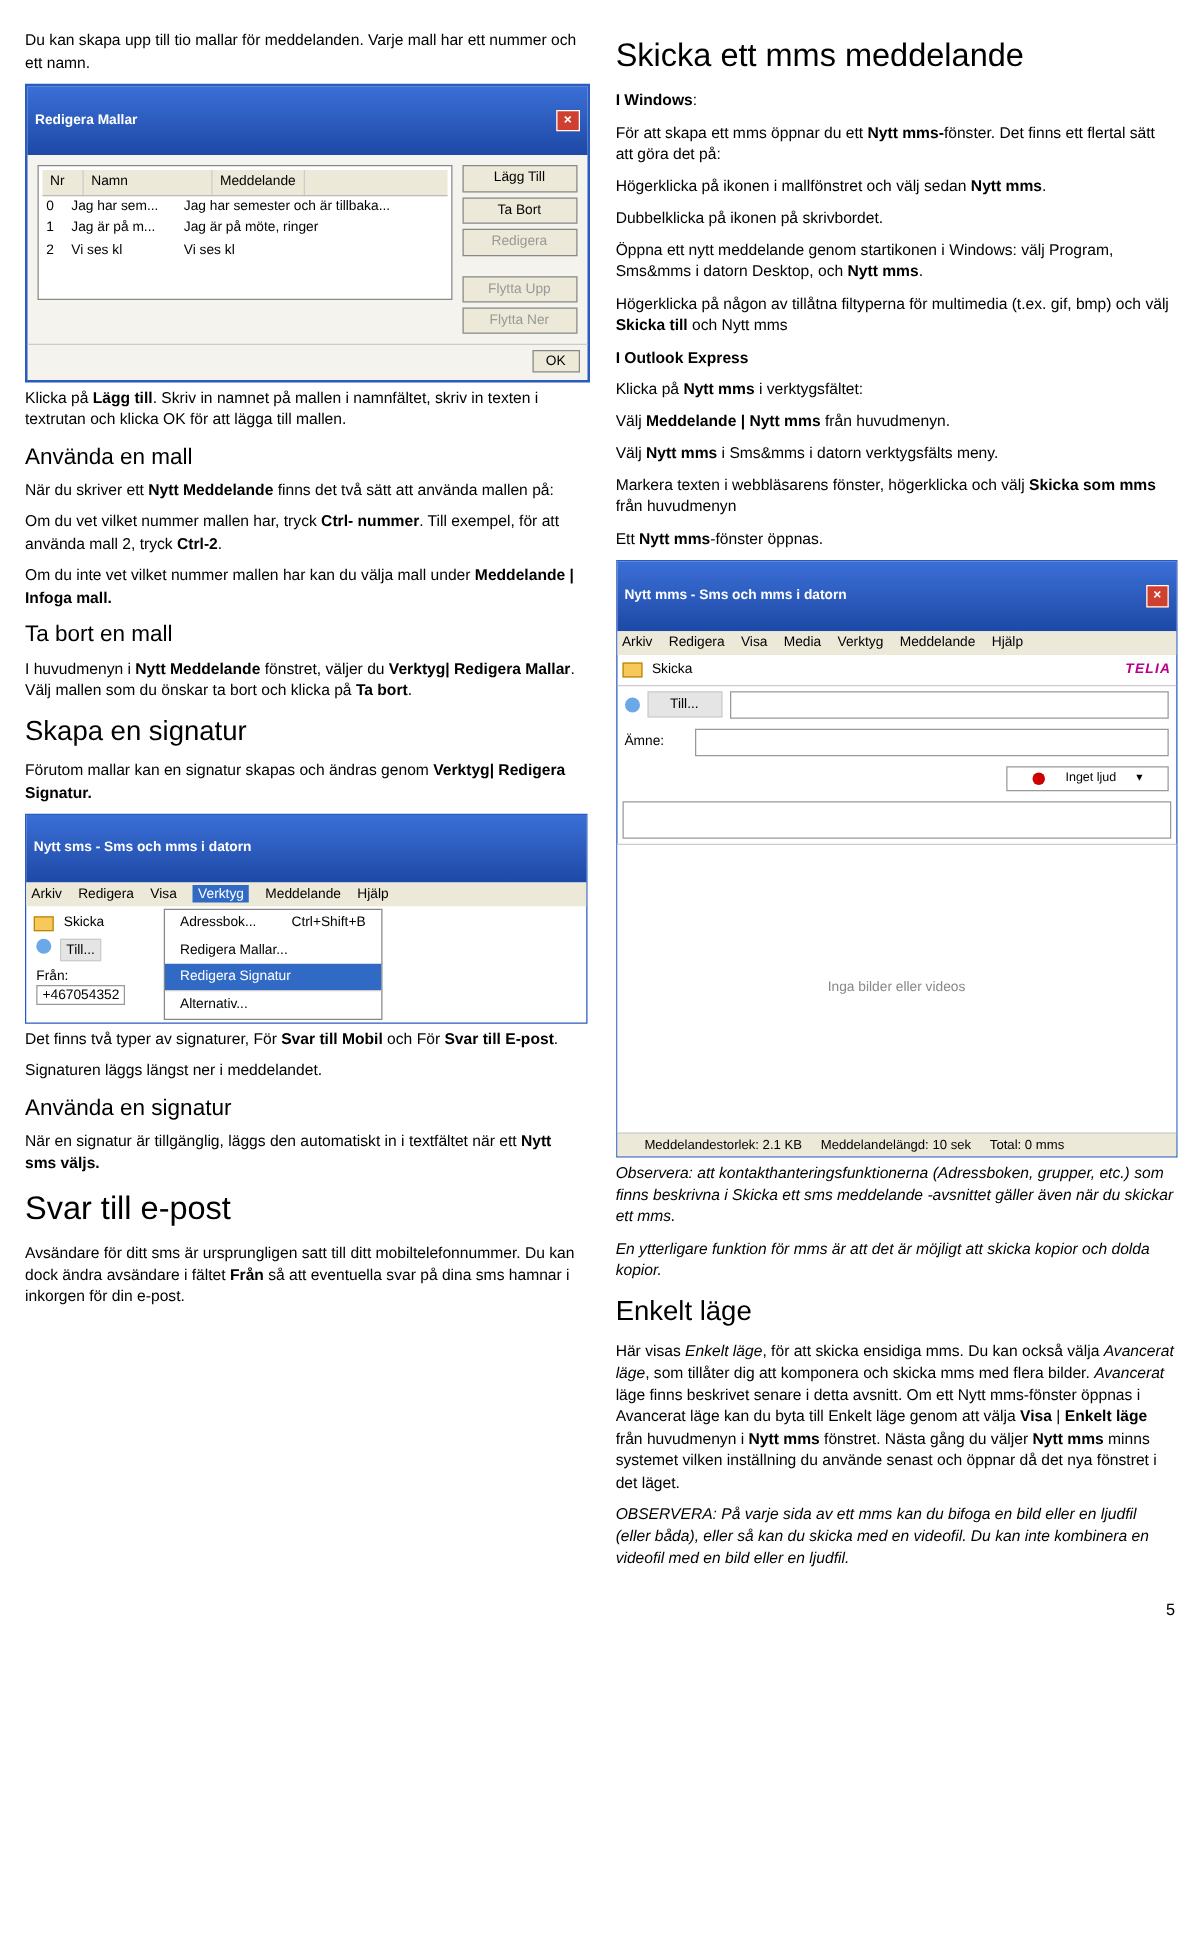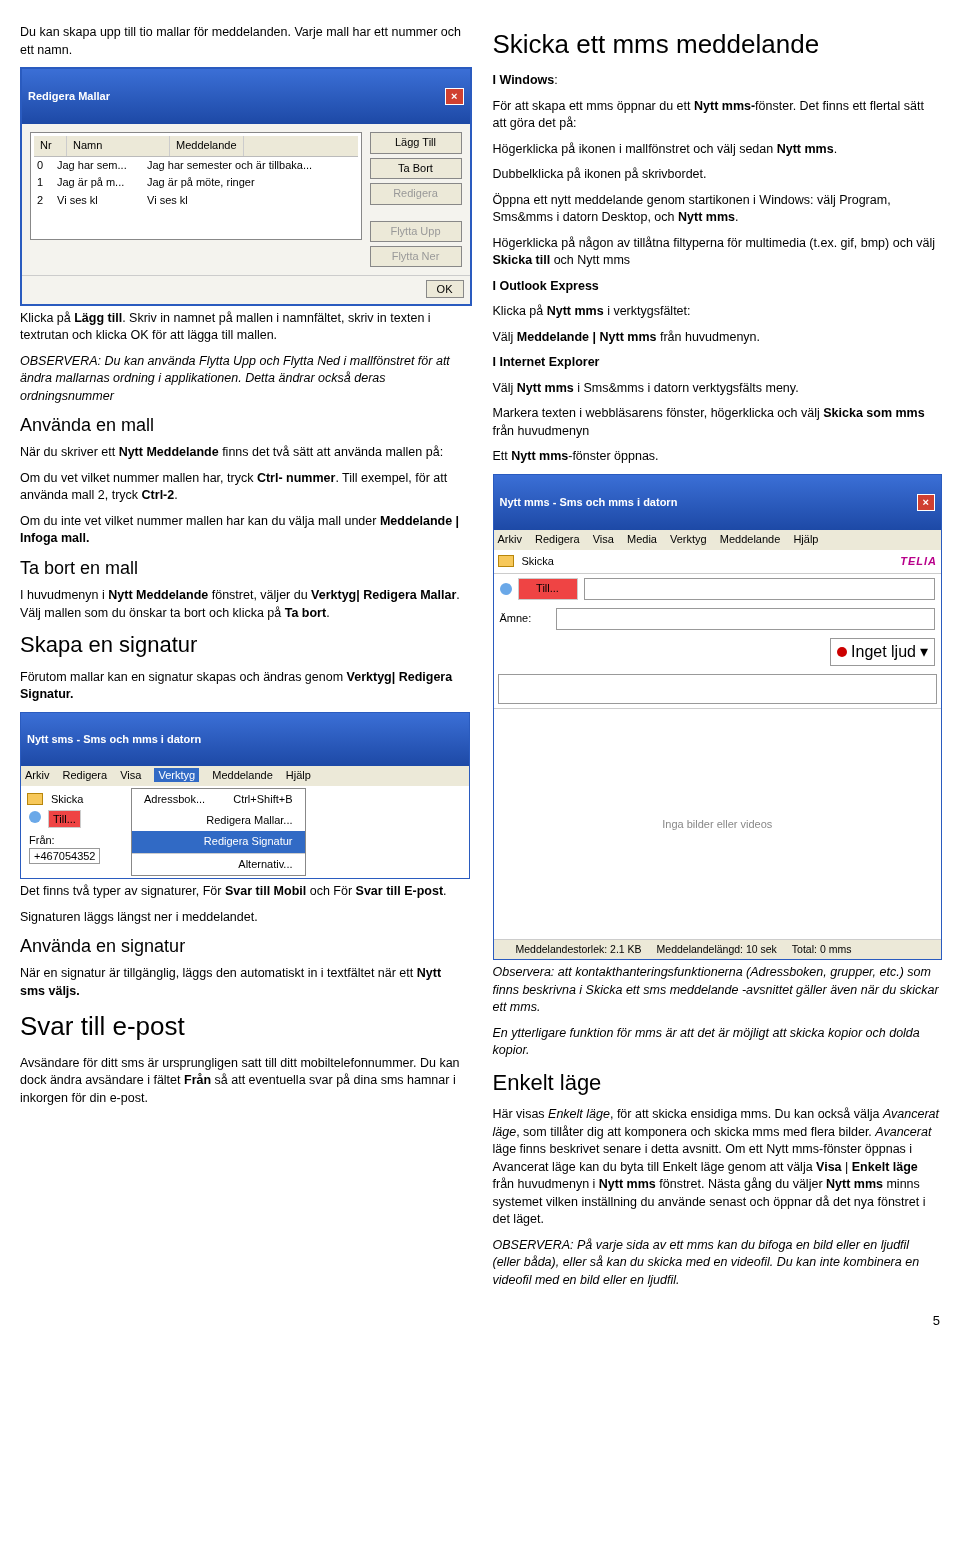--- a/index.html
+++ b/index.html
@@ -132,21 +132,20 @@
     border-bottom: 1px solid #ccc;
     display: flex;
     align-items: center;
     gap: 8px;
   }
   .dropdown {
     background: #fff;
     border: 1px solid #888;
     position: relative;
     font-size: 11px;
-    text-align: right;
   }
   .dropdown .item {
     padding: 3px 12px;
   }
   .dropdown .item.hl {
     background: #316ac5;
     color: #fff;
   }
   .fieldrow {
     display: flex;
@@ -156,21 +155,21 @@
   }
   .input {
     flex: 1;
     background: #fff;
     border: 1px solid #999;
     padding: 2px 4px;
     height: 16px;
   }
   .lbl {
     width: 50px;
-    background: #ef4444;
+    background: #e5e5e5;
     border: 1px solid #ccc;
     padding: 2px 4px;
     text-align: center;
   }
   .mmscontent {
     background: #fff;
     height: 230px;
     display: flex;
     align-items: center;
     justify-content: center;
@@ -206,25 +205,25 @@
     font-size: 13px;
   }
   .telia {
     color: #b8008a;
     font-weight: bold;
     font-style: italic;
     letter-spacing: 1px;
   }
   .soundbox {
     border: 1px solid #999;
-    padding: 2px 6px;
-    font-size: 16px;
+    padding: 2px 20px;
+    font-size: 10px;
     display: flex;
     align-items: center;
-    gap: 4px;
+    gap: 16px;
   }
   .inget {
     display:inline-block;width:10px;height:10px;background:#c00;border-radius:50%;
   }
 </style>
 </head>
 <body>
 
 <div class="columns">
   <div class="col">
@@ -268,21 +267,20 @@
         </div>
       </div>
       <div class="okrow">
         <span class="winbtn">OK</span>
       </div>
     </div>
 
     <p>
       <span>Klicka på </span><b>Lägg till</b><span>. Skriv in namnet på mallen i namnfältet, skriv in texten i textrutan och klicka OK för att lägga till mallen.</span>
     </p>
-    <p><i>OBSERVERA: Du kan använda Flytta Upp och Flytta Ned i mallfönstret för att ändra mallarnas ordning i applikationen. Detta ändrar också deras ordningsnummer</i></p>
 
     <h3>Använda en mall</h3>
     <p>
       <span>När du skriver ett </span><b>Nytt Meddelande</b><span> finns det två sätt att använda mallen på:</span>
     </p>
     <p>
       <span>Om du vet vilket nummer mallen har, tryck </span><b>Ctrl- nummer</b><span>. Till exempel, för att använda mall 2, tryck </span><b>Ctrl-2</b><span>.</span>
     </p>
     <p>
       <span>Om du inte vet vilket nummer mallen har kan du välja mall under </span><b>Meddelande | Infoga mall.</b>
@@ -370,21 +368,20 @@
     <p>
       <span>Högerklicka på någon av tillåtna filtyperna för multimedia (t.ex. gif, bmp) och välj </span><b>Skicka till</b><span> och Nytt mms</span>
     </p>
     <p><b>I Outlook Express</b></p>
     <p>
       <span>Klicka på </span><b>Nytt mms</b><span> i verktygsfältet:</span>
     </p>
     <p>
       <span>Välj </span><b>Meddelande | Nytt mms</b><span> från huvudmenyn.</span>
     </p>
-    <p><b>I Internet Explorer</b></p>
     <p>
       <span>Välj </span><b>Nytt mms</b><span> i Sms&amp;mms i datorn verktygsfälts meny.</span>
     </p>
     <p>
       <span>Markera texten i webbläsarens fönster, högerklicka och välj </span><b>Skicka som mms</b><span> från huvudmenyn</span>
     </p>
     <p>
       <span>Ett </span><b>Nytt mms</b><span>-fönster öppnas.</span>
     </p>
 

